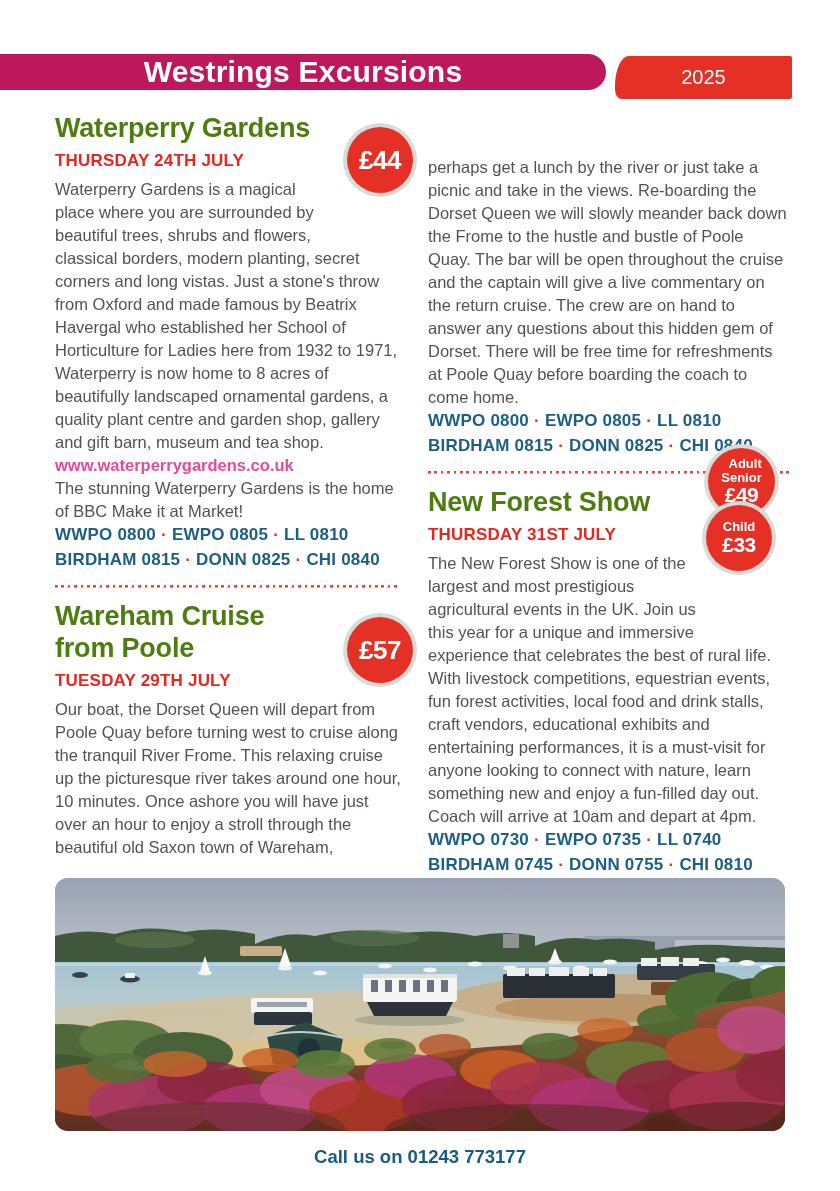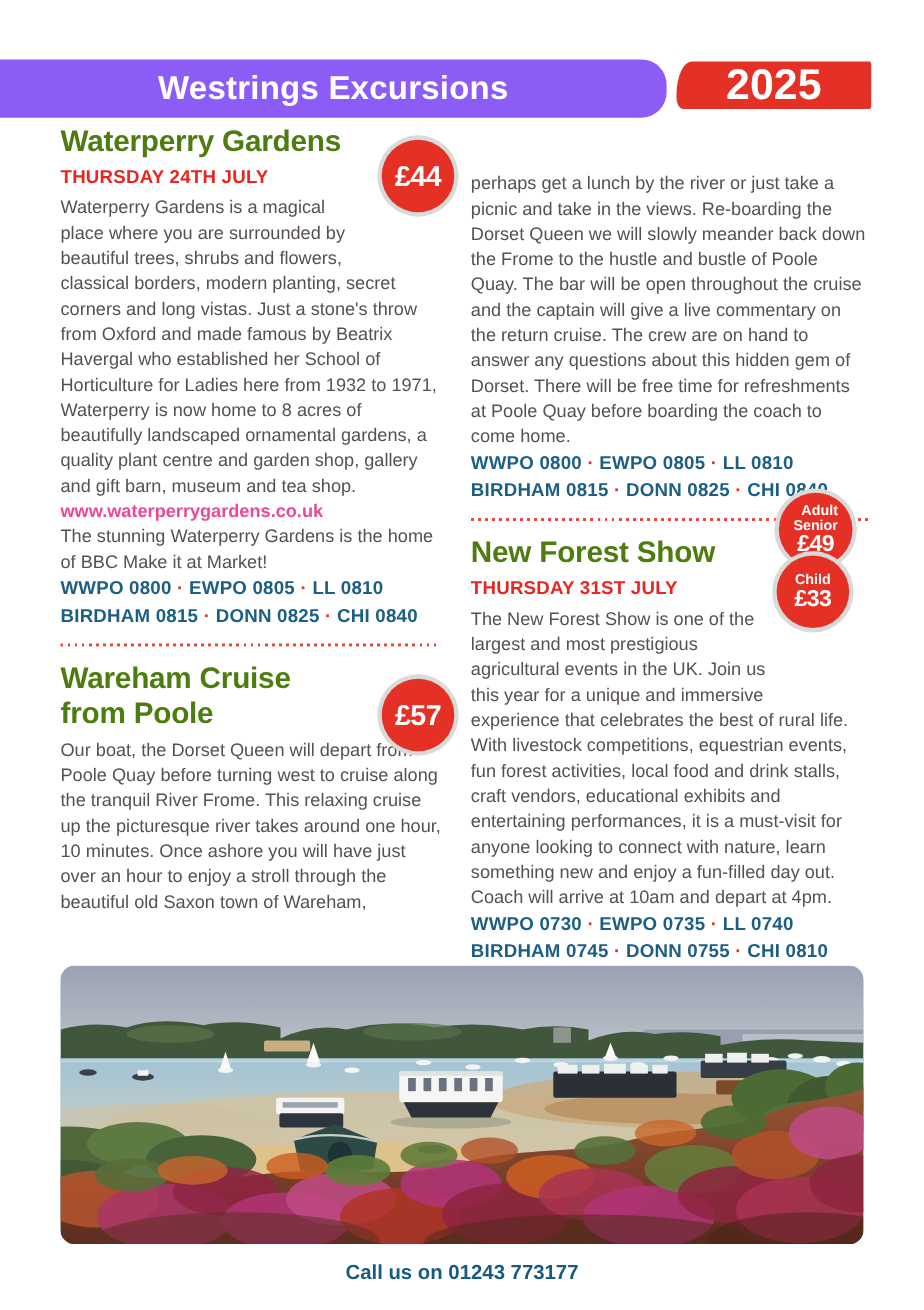--- a/index.html
+++ b/index.html
@@ -1,25 +1,25 @@
 <!DOCTYPE html>
 <html><head>
 <meta charset="utf-8">
 <style>
   html,body{margin:0;padding:0;background:#ffffff;}
   .page{position:relative;width:840px;height:1191px;background:#ffffff;overflow:hidden;
         font-family:"Liberation Sans",sans-serif;}
 
   
-  .banner-blue{position:absolute;left:0;top:54px;width:606px;height:53px;background:#8b5cf6;
+  .banner-blue{position:absolute;left:0;top:54px;width:606px;height:36px;background:#be185d;
                border-radius:0 23px 23px 0;display:flex;align-items:center;justify-content:center;}
   .banner-blue span{color:#ffffff;font-size:30px;font-weight:bold;letter-spacing:0.2px;}
   .banner-red{position:absolute;left:615px;top:56px;width:177px;height:43px;background:#e53026;
               border-radius:14px 2px 2px 6px / 30px 2px 2px 10px;display:flex;align-items:center;justify-content:center;}
-  .banner-red span{color:#ffffff;font-size:39px;font-weight:bold;}
+  .banner-red span{color:#ffffff;font-size:20px;font-weight:normal;}
 
   
   .col{position:absolute;top:112px;}
   .col-left{left:55px;width:346px;}
   .col-right{left:428px;width:362px;margin-top:44px;}
 
   h2{font-size:27px;line-height:32px;font-weight:bold;color:#4d7c0f;margin:0 0 7px;
      letter-spacing:-0.2px;white-space:pre-line;}
   .date{font-size:17px;font-weight:bold;color:#e8251e;margin:0 0 7px;letter-spacing:0.2px;}
   .body{font-size:16.5px;line-height:23px;color:#575052;margin:0;}
@@ -69,20 +69,21 @@
     <h2>Waterperry Gardens</h2>
     <div class="date">THURSDAY 24TH JULY</div>
     <p class="body"><span class="spacer-a"></span><span>Waterperry Gardens is a magical place where you are surrounded by beautiful trees, shrubs and flowers, classical borders, modern planting, secret corners and long vistas. Just a stone's throw from Oxford and made famous by Beatrix Havergal who established her School of Horticulture for Ladies here from 1932 to 1971, Waterperry is now home to 8 acres of beautifully landscaped ornamental gardens, a quality plant centre and garden shop, gallery and gift barn, museum and tea shop.</span></p>
     <a class="weblink">www.waterperrygardens.co.uk</a>
     <p class="body">The stunning Waterperry Gardens is the home of BBC Make it at Market!</p>
     <div class="pickup"><span>WWPO 0800</span><span class="pickup-dot">·</span><span>EWPO 0805</span><span class="pickup-dot">·</span><span>LL 0810</span></div>
     <div class="pickup"><span>BIRDHAM 0815</span><span class="pickup-dot">·</span><span>DONN 0825</span><span class="pickup-dot">·</span><span>CHI 0840</span></div>
     <div class="dotted"></div>
     <h2 class="sec2">Wareham Cruise
 from Poole</h2>
+    <div class="date">TUESDAY 29TH JULY</div>
     <p class="body">Our boat, the Dorset Queen will depart from Poole Quay before turning west to cruise along the tranquil River Frome. This relaxing cruise up the picturesque river takes around one hour, 10 minutes. Once ashore you will have just over an hour to enjoy a stroll through the beautiful old Saxon town of Wareham,</p>
   </div>
 
   <div class="col col-right">
     <p class="body">perhaps get a lunch by the river or just take a picnic and take in the views. Re-boarding the Dorset Queen we will slowly meander back down the Frome to the hustle and bustle of Poole Quay. The bar will be open throughout the cruise and the captain will give a live commentary on the return cruise. The crew are on hand to answer any questions about this hidden gem of Dorset. There will be free time for refreshments at Poole Quay before boarding the coach to come home.</p>
     <div class="pickup"><span>WWPO 0800</span><span class="pickup-dot">·</span><span>EWPO 0805</span><span class="pickup-dot">·</span><span>LL 0810</span></div>
     <div class="pickup"><span>BIRDHAM 0815</span><span class="pickup-dot">·</span><span>DONN 0825</span><span class="pickup-dot">·</span><span>CHI 0840</span></div>
     <div class="dotted"></div>
     <h2 class="sec2">New Forest Show</h2>
     <div class="date">THURSDAY 31ST JULY</div>

